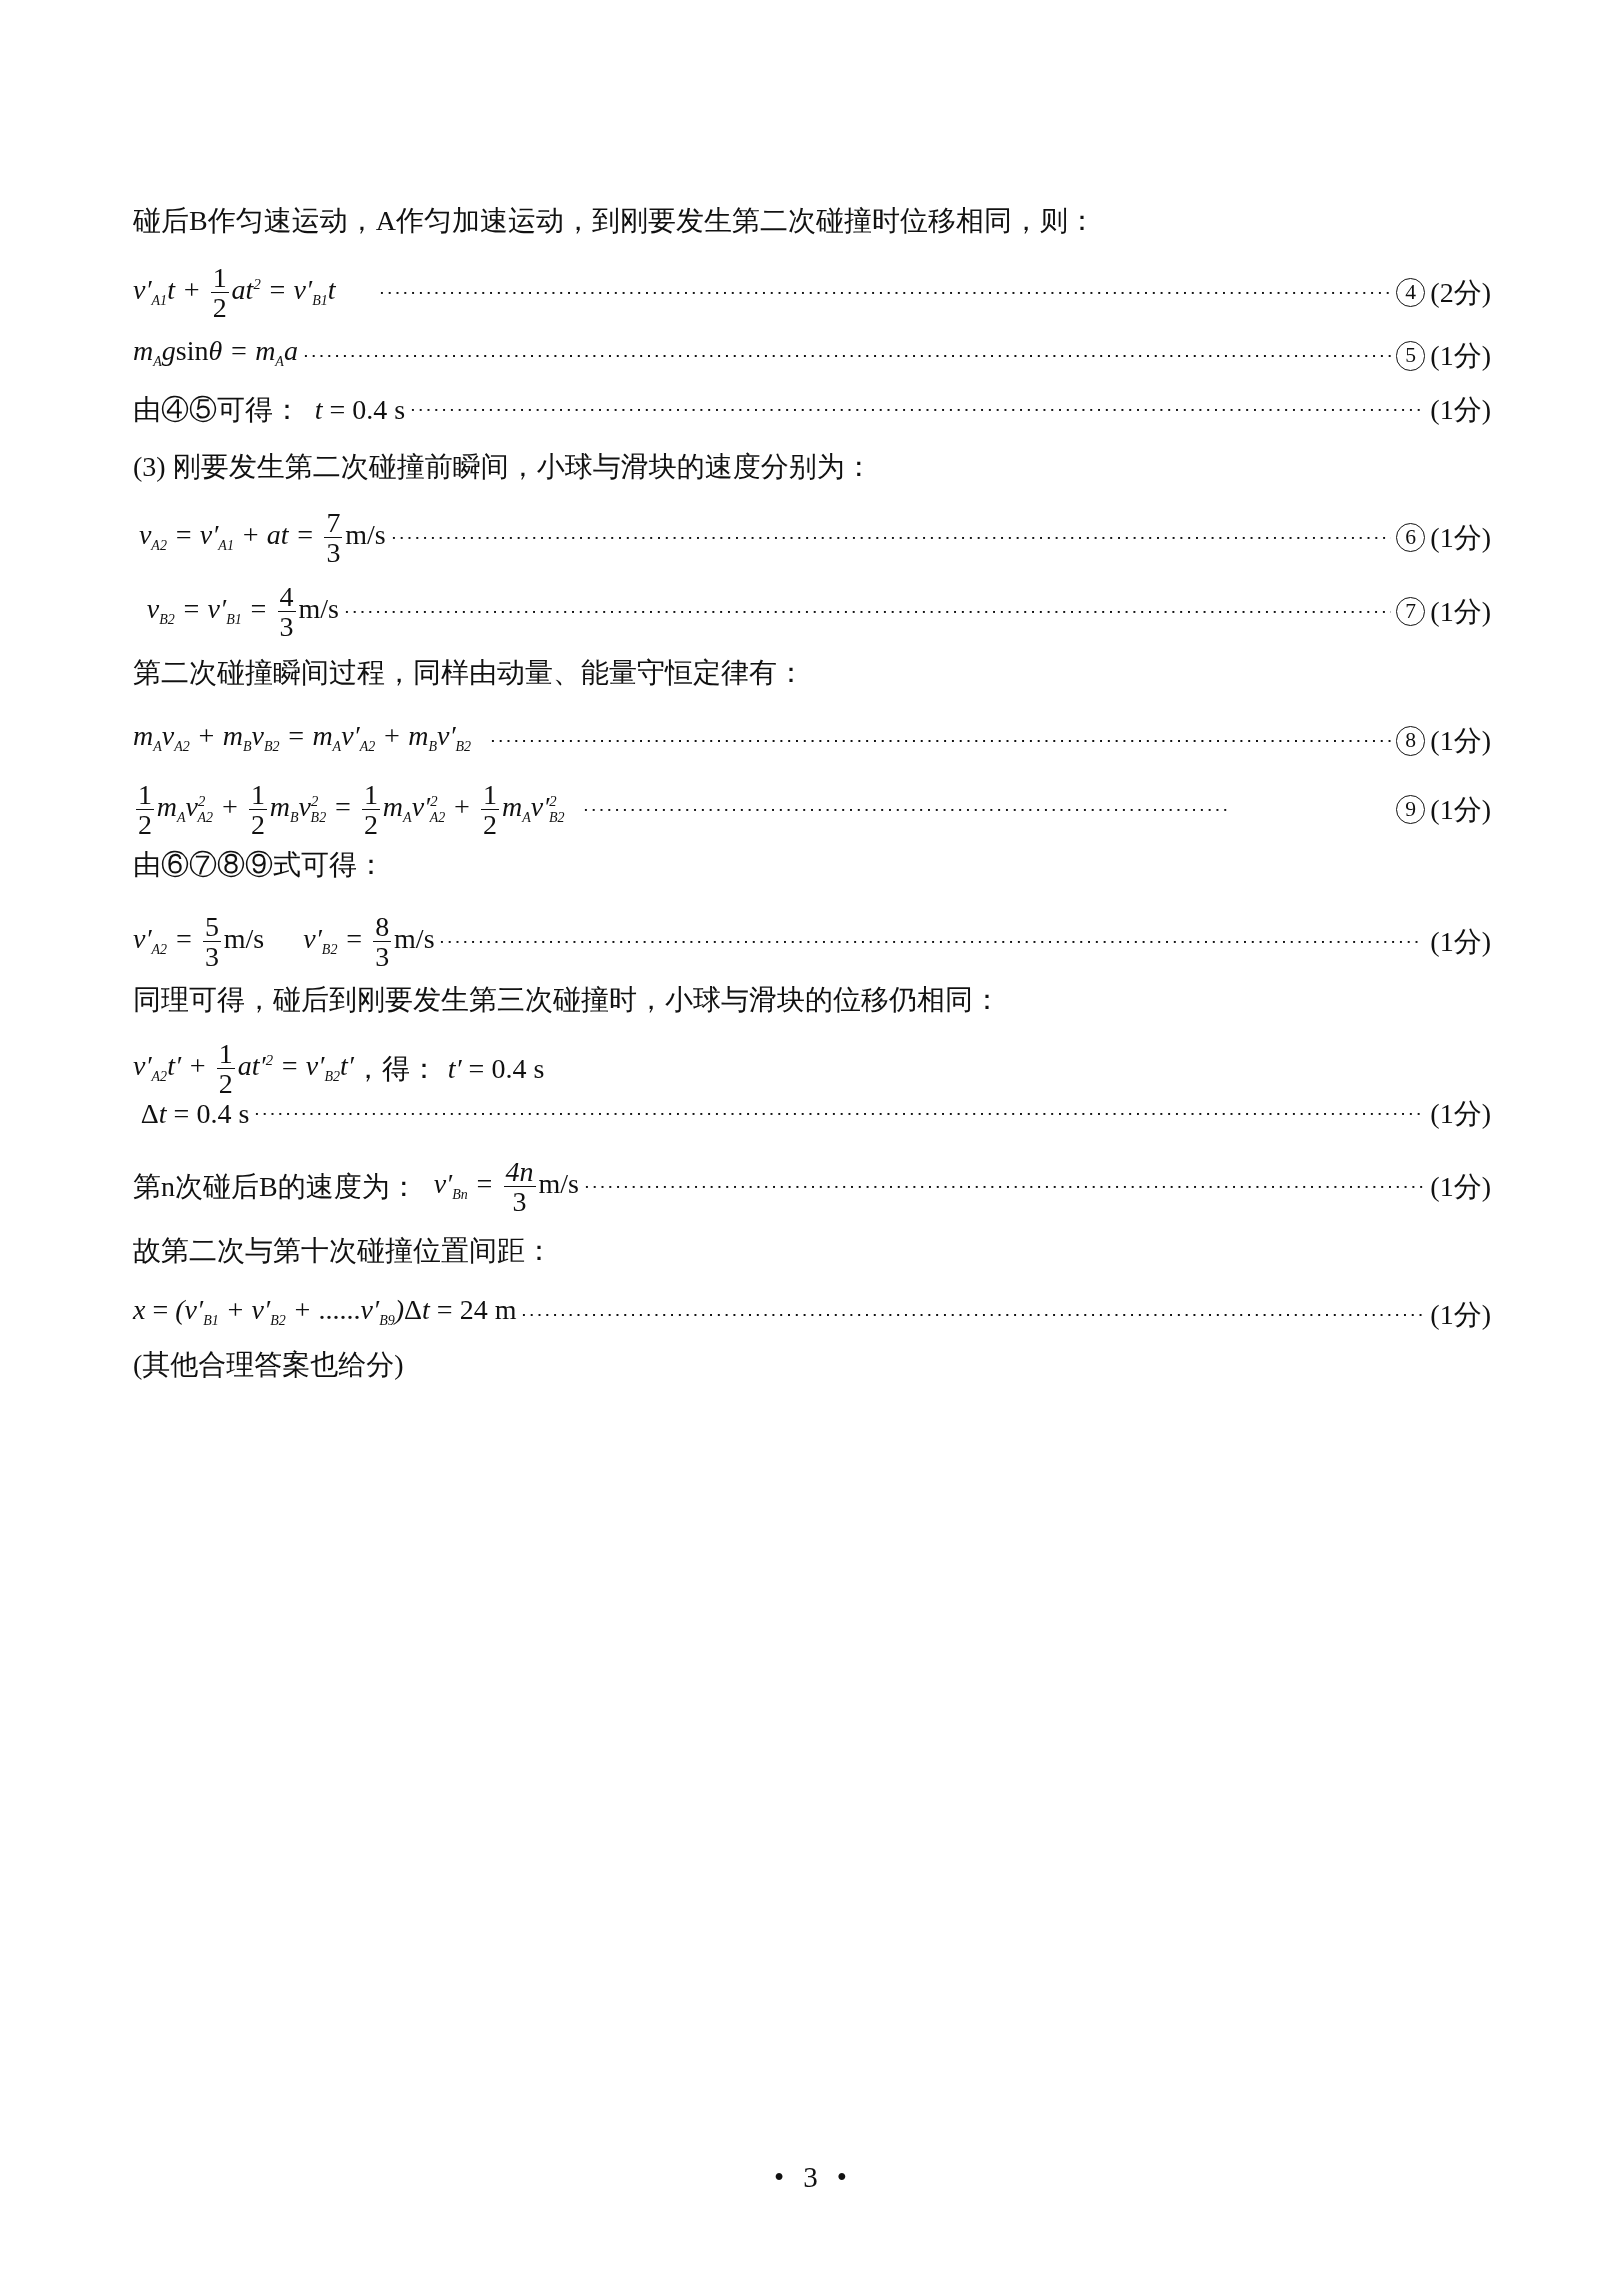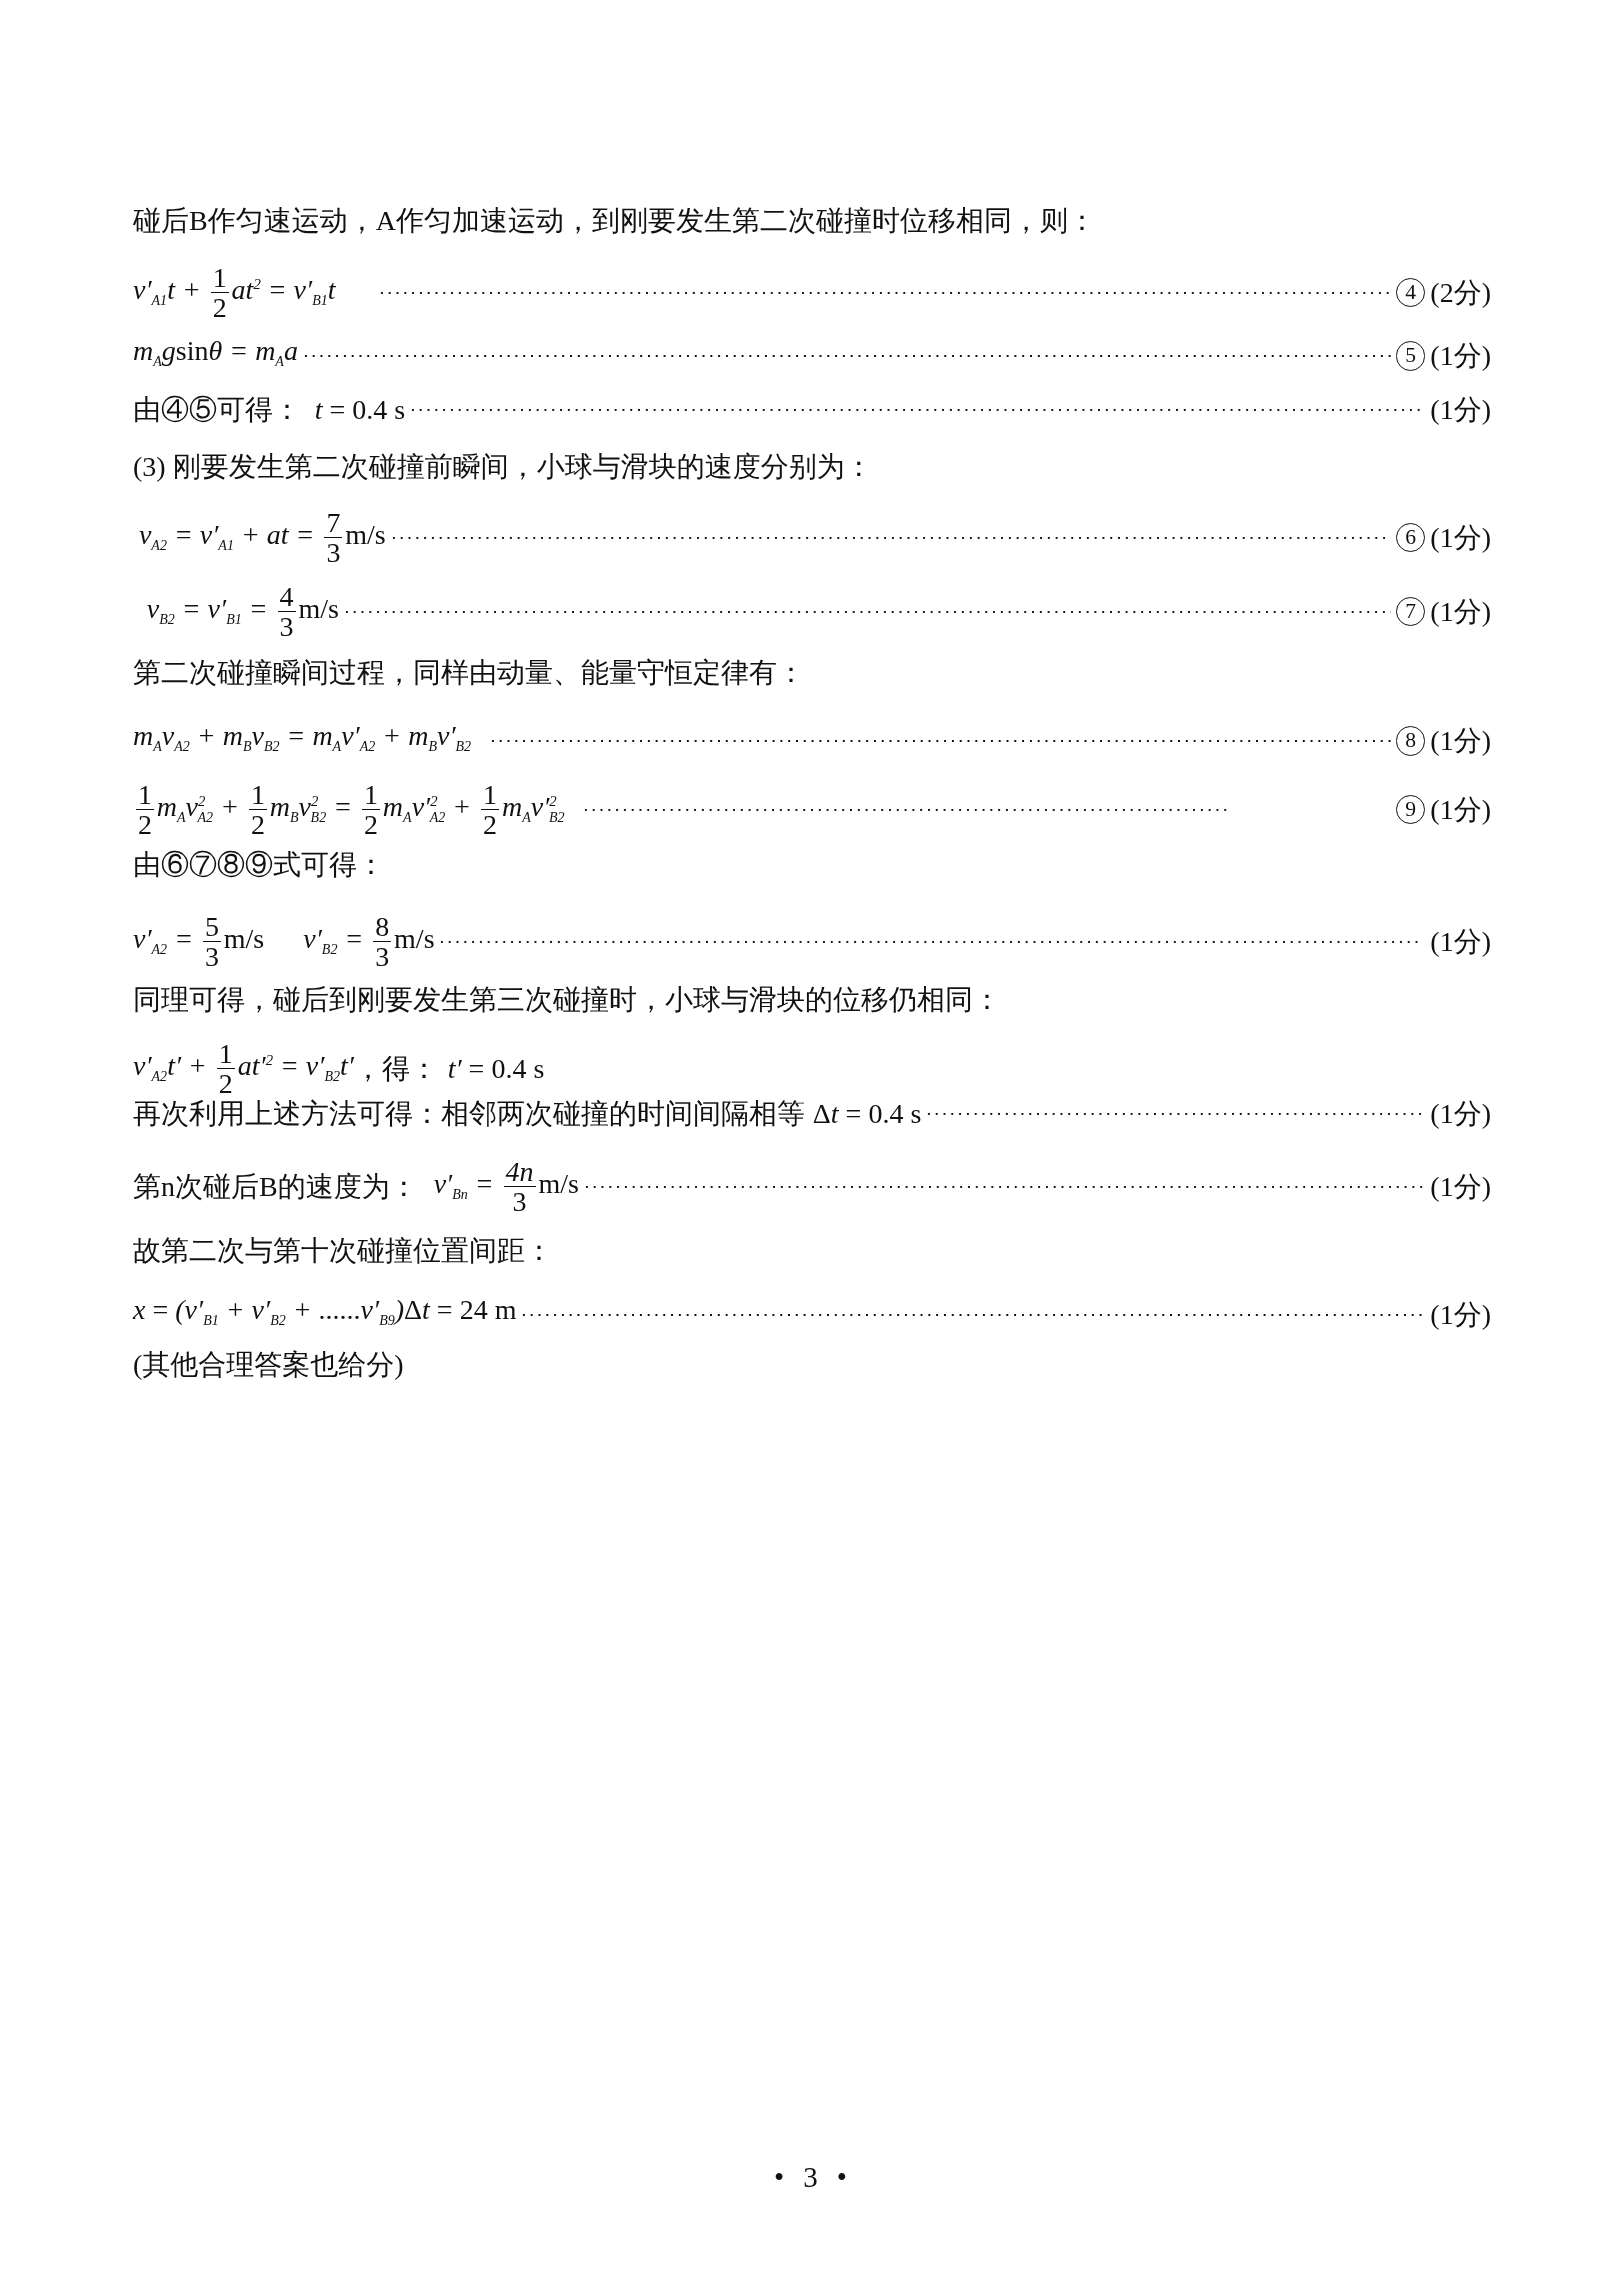--- a/index.html
+++ b/index.html
@@ -136,21 +136,20 @@
 <div class="line" style="top:1039px;">
   <span class="math">v′<sub>A2</sub>t′ + <span class="frac">
         <span class="num">1</span>
         <span>2</span>
       </span>at′<sup>2</sup> = v′<sub>B2</sub>t′</span>
   <span>，得：</span>
   <span class="math" style="margin-left:9.8px;">t′ <span class="up">= 0.4 s</span></span>
 </div>
 
 <div class="line" style="top:1094px;">
-  <span>再次利用上述方法可得：相邻两次碰撞的时间间隔相等</span>
   <span class="math" style="margin-left:7.8px;"><span class="up">Δ</span>t <span class="up">= 0.4 s</span></span>
   <span class="dots"></span>
   <span class="score">(1分)</span>
 </div>
 
 <div class="line" style="top:1157px;">
   <span>第n次碰后B的速度为：</span>
   <span class="math" style="margin-left:16px;">v′<sub>Bn</sub> = <span class="frac">
         <span class="num it">4n</span>
         <span>3</span>

